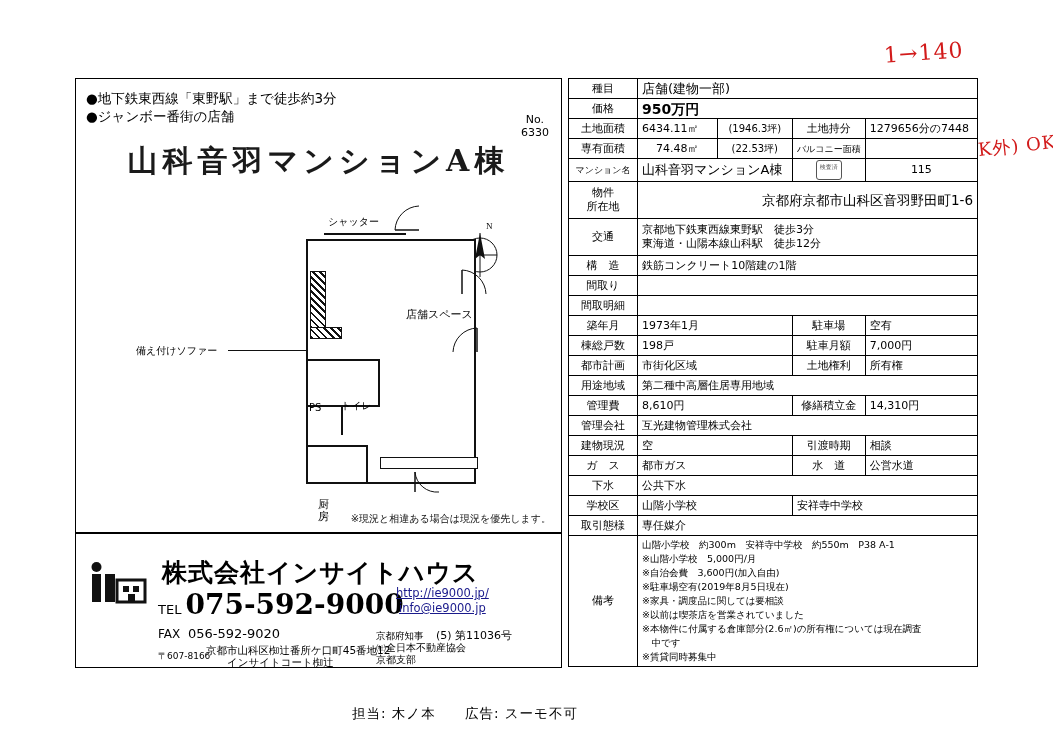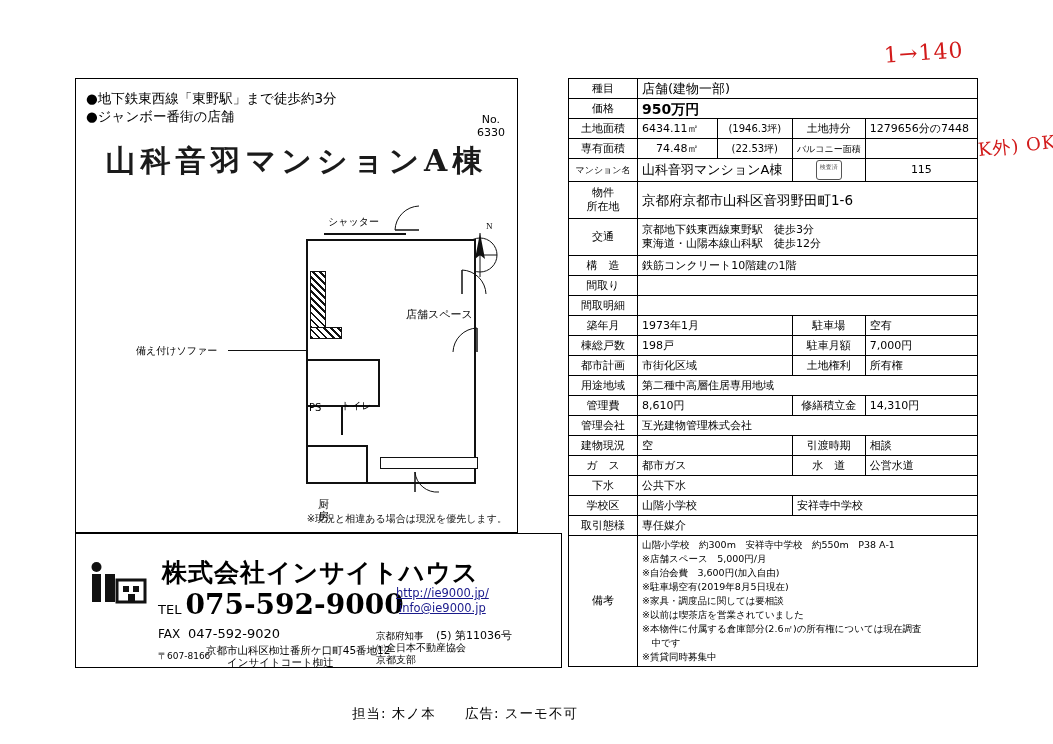--- a/index.html
+++ b/index.html
@@ -21,21 +21,21 @@
     font-size:19px;
     letter-spacing:1px;
     transform:rotate(-4deg);
     white-space:nowrap;
   }
   .hand.h1{left:884px;top:40px;font-size:22px;}
   .hand.h2{left:938px;top:136px;font-size:18px;transform:rotate(-6deg);}
 
   
   .left-box{
-    position:absolute;left:75px;top:78px;width:443px;height:455px;
+    position:absolute;left:75px;top:78px;width:487px;height:455px;
     border:1.5px solid #000;box-sizing:border-box;background:#fff;
   }
   .bullet-line{font-size:13.5px;line-height:18px;margin:0;white-space:nowrap;}
   .bullets{position:absolute;left:10px;top:10px;}
   .nobox{
     position:absolute;right:12px;top:34px;font-size:11px;text-align:center;line-height:13px;
   }
   .bldg-title{
     position:absolute;left:0;right:0;top:62px;
     text-align:center;font-size:30px;letter-spacing:5px;
@@ -216,21 +216,21 @@
       <rect x="43" y="26" width="6" height="6" fill="#111"></rect>
       <rect x="38" y="34" width="7" height="8" fill="#111"></rect>
     </svg>
     <div class="company-name">株式会社インサイトハウス</div>
     <div class="tel">
       <span>TEL</span>
       <b>075-592-9000</b>
     </div>
     <div class="fax">
       <span>FAX</span>
-      &nbsp;<b>047-592-9020</b>
+      &nbsp;<b>056-592-9020</b>
     </div>
     <div class="zip">〒607-8166</div>
     <div class="addr">京都市山科区椥辻番所ケ口町45番地12<br>　　インサイトコート椥辻</div>
 
     <div class="url">
       <div style="text-decoration:underline;">http://ie9000.jp/</div>
       <div style="text-decoration:underline;">info@ie9000.jp</div>
     </div>
     <div class="kyoto-gov">京都府知事</div>
     <div class="licence">(5) 第11036号</div>
@@ -262,21 +262,21 @@
       <td></td>
     </tr>
     <tr>
       <td class="lbl xsm">マンション名</td>
       <td colspan="2" class="mid" style="font-size:13px;">山科音羽マンションA棟</td>
       <td class="center"><span class="stamp">検査済</span></td>
       <td class="center">115</td>
     </tr>
     <tr>
       <td class="lbl" style="height:34px;">物件<br>所在地</td>
-      <td colspan="4" class="mid" style="font-size:13.5px;">京都府京都市山科区音羽野田町1-6</td>
+      <td colspan="4" class="mid" style="font-size:13.5px;text-align:right;">京都府京都市山科区音羽野田町1-6</td>
     </tr>
     <tr>
       <td class="lbl" style="height:34px;">交通</td>
       <td colspan="4">
         <div>京都地下鉄東西線東野駅　徒歩3分</div>
         <div>東海道・山陽本線山科駅　徒歩12分</div>
       </td>
     </tr>
     <tr>
       <td class="lbl">構　造</td>
@@ -344,21 +344,21 @@
       <td colspan="2">安祥寺中学校</td>
     </tr>
     <tr>
       <td class="lbl">取引態様</td>
       <td colspan="4">専任媒介</td>
     </tr>
     <tr>
       <td class="lbl" style="height:128px;">備考</td>
       <td colspan="4" class="remarks">
         <div>山階小学校　約300m　安祥寺中学校　約550m　P38 A-1</div>
-        <div>※店舗スペース　5,000円/月</div>
+        <div>※山階小学校　5,000円/月</div>
         <div>※自治会費　3,600円(加入自由)</div>
         <div>※駐車場空有(2019年8月5日現在)</div>
         <div>※家具・調度品に関しては要相談</div>
         <div>※以前は喫茶店を営業されていました</div>
         <div>※本物件に付属する倉庫部分(2.6㎡)の所有権については現在調査</div>
         <div>　中です</div>
         <div>※賃貸同時募集中</div>
       </td>
     </tr>
   </tbody>

